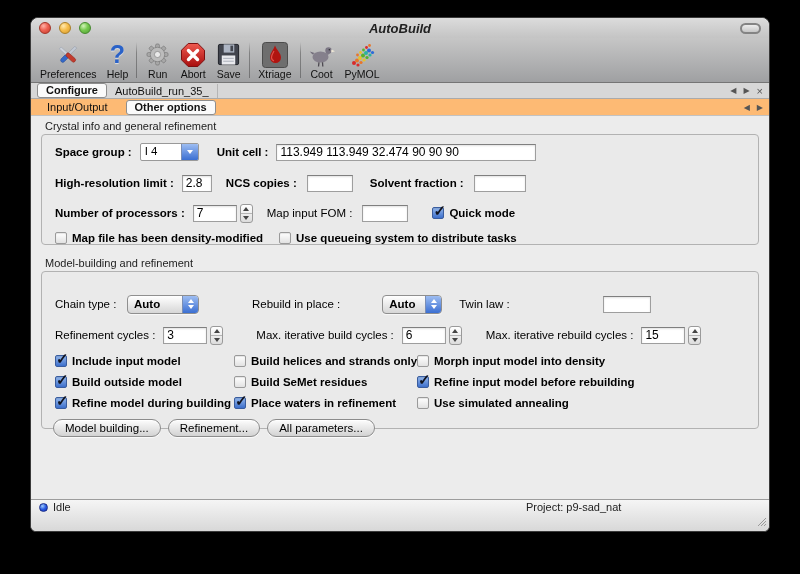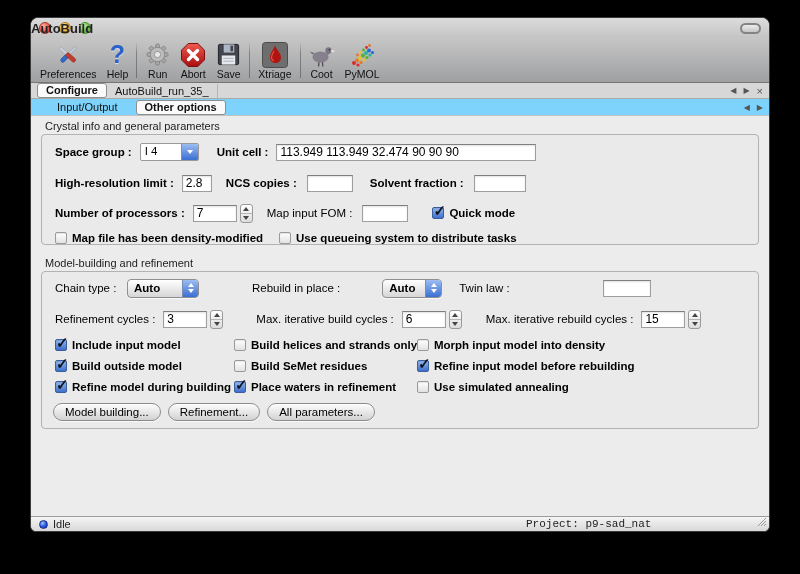--- a/index.html
+++ b/index.html
@@ -5,22 +5,22 @@
   * { box-sizing: border-box; margin: 0; padding: 0; }
   html,body { width:800px; height:574px; overflow:hidden; background:#000;
     font-family:"Liberation Sans", sans-serif; }
   .window { position:absolute; left:30px; top:17px; width:740px; height:515px;
     border-radius:8px 8px 6px 6px; background:#ececec;
     box-shadow:0 8px 30px rgba(0,0,0,.9); border:1px solid #3a3a3a; }
 
   
   .titlebar { position:absolute; top:0; left:0; right:0; height:20px;
     background:linear-gradient(#dcdcdc,#c4c4c4); border-radius:8px 8px 0 0; }
-  .title { position:absolute; left:0; right:0; top:3px; text-align:left;
-    font-size:13px; font-weight:bold; color:#222; }
+  .title { position:absolute; left:0; right:0; top:3px; text-align:center;
+    font-size:13px; font-weight:bold; color:#222;font-style:italic; }
   .lights { position:absolute; left:8px; top:4px; display:flex; gap:8px; }
   .light { width:12px; height:12px; border-radius:50%; display:inline-block; }
   .light.red    { background:radial-gradient(circle at 35% 30%, #ffb3a8, #ee6253 45%, #c33a2b); border:1px solid #a43428;}
   .light.yellow { background:radial-gradient(circle at 35% 30%, #ffe9b0, #f6bd4c 45%, #d29a2f); border:1px solid #ab7f27;}
   .light.green  { background:radial-gradient(circle at 35% 30%, #d2f3b8, #76c94f 45%, #4f9e33); border:1px solid #468a2e;}
   .pill { position:absolute; right:8px; top:5px; width:21px; height:11px;
     border:2px solid #848484; border-radius:7px; background:linear-gradient(#ededed,#c6c6c6); }
 
   
   .toolbar { position:absolute; top:20px; left:0; right:0; height:45px;
@@ -30,22 +30,22 @@
     padding:1px 5px 0 5px; }
   .titem .ic { height:27px; display:flex; align-items:center; justify-content:center; }
   .titem .tlabel { font-size:10.5px; color:#111; line-height:12px; }
   .tsep { width:1px; align-self:stretch; margin:4px 3px 2px 3px;
     background:linear-gradient(rgba(0,0,0,0), rgba(0,0,0,.30) 30%, rgba(0,0,0,.30)); }
   .qmark { font-size:25px; font-weight:bold; color:#2a62c8; text-shadow:0 1px 1px rgba(255,255,255,.6); line-height:25px;}
 
   
   .tabrow1 { position:absolute; top:65px; left:0; right:0; height:16px; background:#d7d7d7;
     border-bottom:1px solid #aaa; display:flex; align-items:center; padding-left:6px; }
-  .tabrow2 { position:absolute; top:81px; left:0; right:0; height:17px; background:#7dd3fc;
-    border-bottom:1px solid #c2c2c2; display:flex; align-items:center; padding-left:18px; }
+  .tabrow2 { position:absolute; top:81px; left:0; right:0; height:17px; background:#fdba74;
+    border-bottom:1px solid #c2c2c2; display:flex; align-items:center; padding-left:8px; }
   .tab { font-size:11px; color:#111; padding:0 8px; height:14px; line-height:14px; }
   .tab.selected { background:#fafafa; border:1px solid #8e8e8e; border-radius:3px;
     font-weight:bold; height:15px; line-height:13px; }
   .tab.divider { border-right:1px solid #b5b5b5; }
   .tabnav { position:absolute; right:6px; display:flex; gap:7px; align-items:center; }
   .tabnav span { font-size:8px; color:#555; cursor:default; }
   .tabnav .x { font-size:11px; line-height:8px; }
 
   
   .content { position:absolute; top:98px; left:0; right:0; bottom:15px; background:#ececec; }
@@ -92,27 +92,27 @@
   .cb.checked::after { content:"✓"; position:absolute; left:0px; top:-6px; font-size:15px;
     font-weight:bold; color:#10131f; }
   .cblabel { margin-left:5px; }
 
   
   .macbtn { height:18px; border:1px solid #8c8c8c; border-radius:9px; padding:0 11px;
     background:linear-gradient(#fdfdfd,#d2d2d2); font:11.5px "Liberation Sans",sans-serif;
     color:#000; box-shadow:0 1px 1px rgba(255,255,255,.8), inset 0 1px 0 #fff; }
 
   
-  .statusbar { position:absolute; bottom:0; left:0; right:0; height:15px;
+  .statusbar { position:absolute; bottom:0; left:0; right:0; height:32px;
     border-top:1px solid #9c9c9c; background:linear-gradient(#f5f5f5,#d8d8d8);
     border-radius:0 0 6px 6px; font-size:11px; color:#222; }
   .led { position:absolute; left:8px; top:3px; width:9px; height:9px; border-radius:50%;
     background:radial-gradient(circle at 35% 30%, #9ecbff, #2a5bdf 50%, #0b2bbf); border:1px solid #1c2f8a;}
   .status-text { position:absolute; left:22px; top:1px; }
-  .project-text { position:absolute; left:495px; top:1px;font-family:Liberation Mono, monospace; }
+  .project-text { position:absolute; left:495px; top:1px; }
   .grip { position:absolute; right:2px; bottom:2px; }
 </style>
 </head>
 <body>
 
 <div class="window">
 
   <div class="titlebar">
     <div class="lights">
       <span class="light red"></span>
@@ -257,21 +257,21 @@
     <span class="tab selected" style="margin-left:10px">Other options</span>
     <span class="tabnav">
       <span>◀</span>
       <span>▶</span>
     </span>
   </div>
 
   <div class="content">
 
     <div style="margin-top:4px">
-      <div class="grouplabel">Crystal info and general parameters</div>
+      <div class="grouplabel">Crystal info and general refinement</div>
       <div class="groupframe" style="height:111px; padding-top:2px">
         <div class="frow" style="height:30px">
           <span class="lbl b">Space group :</span>
           <span class="combo" style="margin-left:8px">
             <span class="combo-text">I 4</span>
             <span class="combo-btn">
                 <span class="tri-dn"></span>
               </span>
           </span>
           <span class="lbl b" style="margin-left:18px">Unit cell :</span>
@@ -301,21 +301,21 @@
           <span class="cb"></span>
           <span class="lbl b cblabel">Map file has been density-modified</span>
           <span class="cb" style="margin-left:16px"></span>
           <span class="lbl b cblabel">Use queueing system to distribute tasks</span>
         </div>
       </div>
     </div>
 
     <div style="margin-top:12px">
       <div class="grouplabel">Model-building and refinement</div>
-      <div class="groupframe" style="height:158px; padding-top:0">
+      <div class="groupframe" style="height:158px; padding-top:16px">
         <div class="frow" style="height:32px">
           <span class="lbl" style="width:72px">Chain type :</span>
           <span class="popup" style="width:72px">
             <span class="popup-text">Auto</span>
             <span class="popup-cap">
                 <span class="tri-up-w"></span>
                 <span class="tri-dn-w"></span>
               </span>
           </span>
           <span class="lbl" style="margin-left:53px">Rebuild in place :</span>

